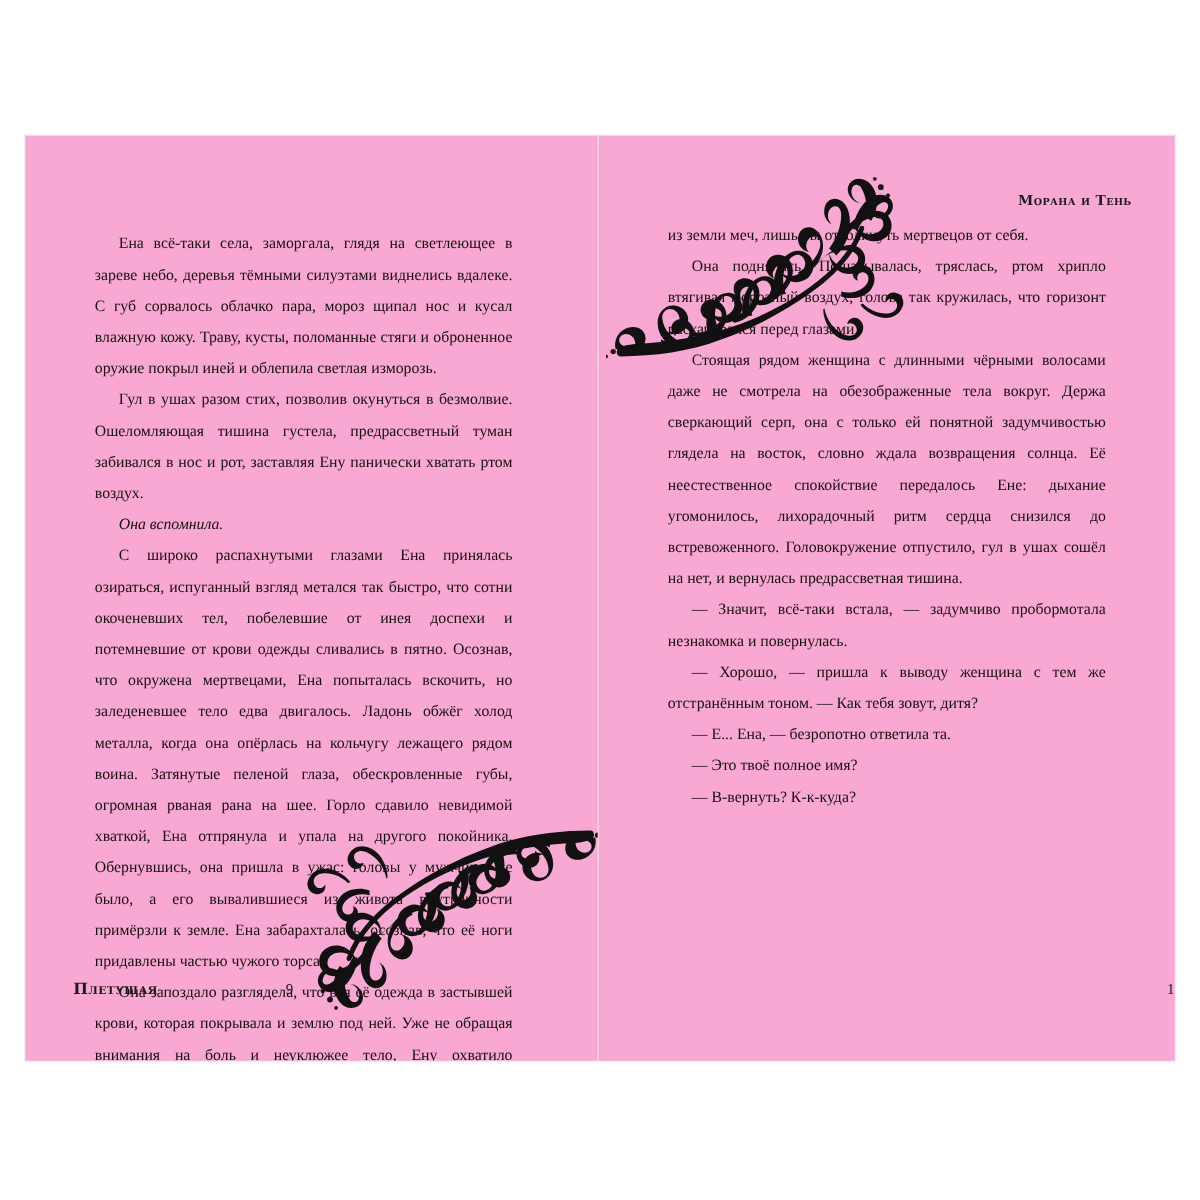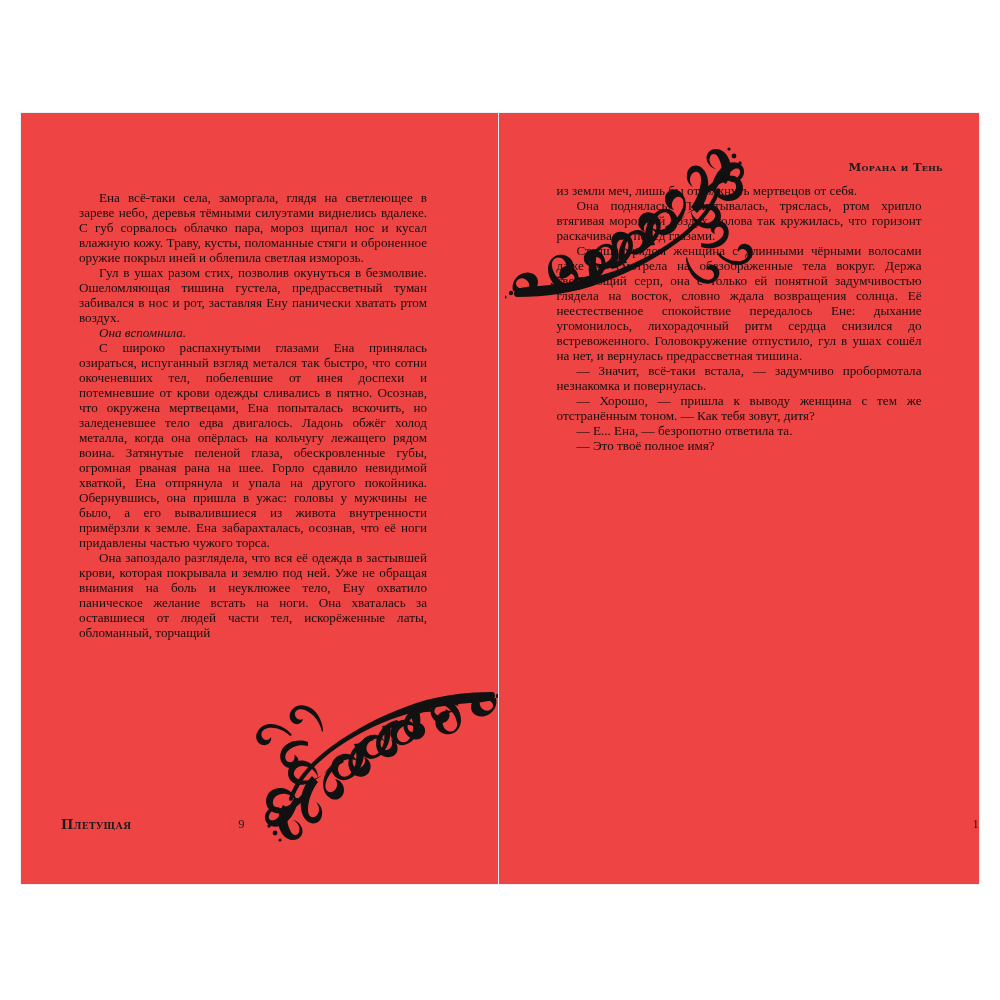--- a/index.html
+++ b/index.html
@@ -23,21 +23,21 @@
     background: #ffffff;
     border: 1px solid #f0f0f2;
     box-sizing: border-box;
     display: flex;
   }
 
   .page {
     position: relative;
     box-sizing: border-box;
     height: 100%;
-    background: #ef4444;
+    background: #f9a8d4;
     overflow: hidden;
   }
   .page-left  { width: 478px; border-right: 1px solid #e8eaee; }
   .page-right { width: 481px; }
 
   
   .running-head {
     position: absolute;
     font-family: "DejaVu Serif", "Liberation Serif", serif;
     font-size: 11.5px;
@@ -49,21 +49,21 @@
   }
   .running-head-right { right: 36px; top: 47px; }
 
   
   .textblock {
     position: absolute;
     text-align: justify;
     text-justify: inter-word;
     color: #14100f;
     font-size: 13.15px;
-    line-height: 15px;
+    line-height: 26px;
     hyphens: manual;
   }
   .textblock-left  { left: 58px;  top: 77px; width: 348px; }
   .textblock-right { left: 58px;  top: 70px; width: 365px; }
 
   .textblock p {
     margin: 0;
     text-indent: 20px;
   }
   .textblock p.noindent { text-indent: 0; }
@@ -193,18 +193,19 @@
     <div class="running-head running-head-right">Морана и Тень</div>
 
     <div class="textblock textblock-right">
       <p class="noindent">из земли меч, лишь бы оттолкнуть мертвецов от себя.</p>
       <p>Она поднялась. Пошатывалась, тряслась, ртом хрипло втягивая морозный воздух, голова так кружилась, что горизонт раскачивался перед глазами.</p>
       <p>Стоящая рядом женщина с длинными чёрными волосами даже не смотрела на обезображенные тела вокруг. Держа сверкающий серп, она с только ей понятной задумчивостью глядела на восток, словно ждала возвращения солнца. Её неестественное спокойствие передалось Ене: дыхание угомонилось, лихорадочный ритм сердца снизился до встревоженного. Головокружение отпустило, гул в ушах сошёл на нет, и вернулась предрассветная тишина.</p>
       <p>— Значит, всё-таки встала, — задумчиво пробормотала незнакомка и повернулась.</p>
       <p>— Хорошо, — пришла к выводу женщина с тем же отстранённым тоном. — Как тебя зовут, дитя?</p>
       <p>— Е... Ена, — безропотно ответила та.</p>
       <p>— Это твоё полное имя?</p>
+      <p>— В-вернуть? К-к-куда?</p>
     </div>
 
     <div class="folio folio-number-right">10</div>
   </div>
 
 </div>
 
 </body></html>

